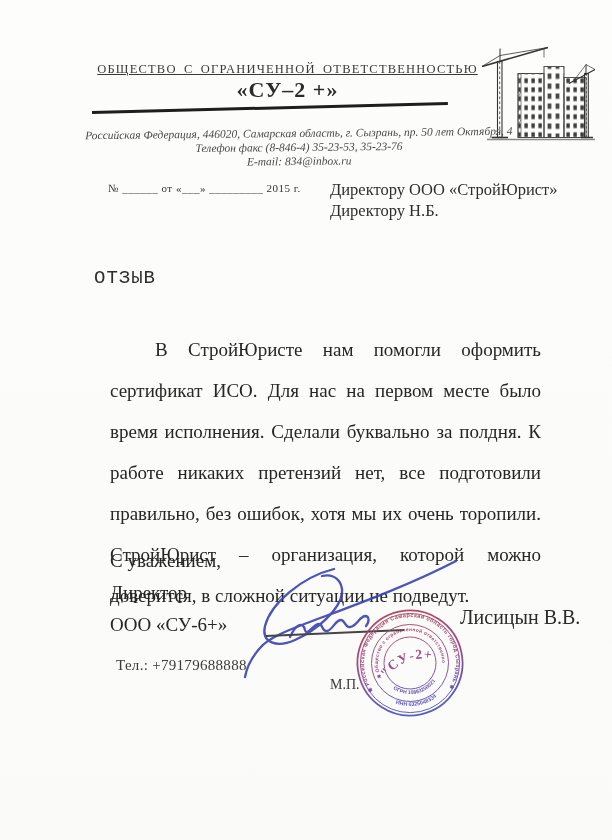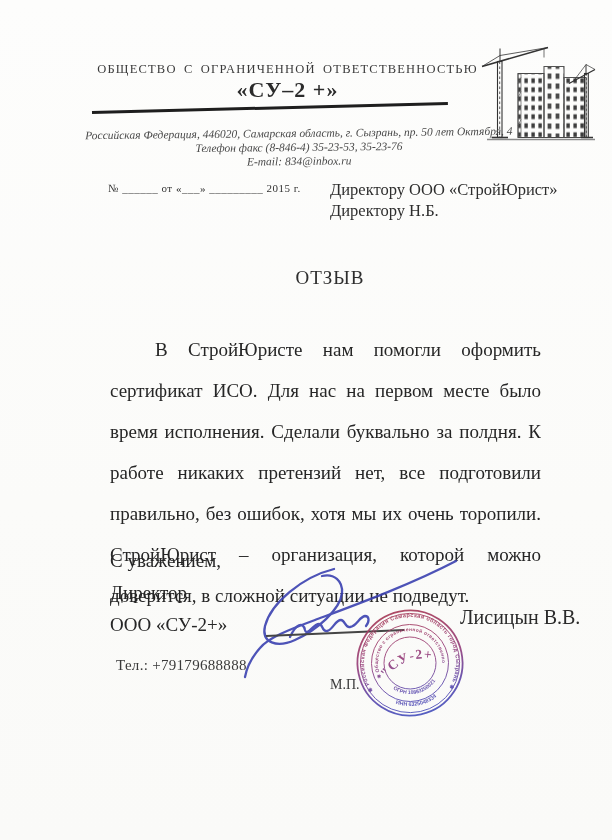--- a/index.html
+++ b/index.html
@@ -11,21 +11,21 @@
     font-family:"Liberation Serif","DejaVu Serif",serif;
     color:#262626;
     overflow:hidden;
   }
   .abs{position:absolute;}
   
   .org-type{
     top:62px;left:60px;width:455px;
     text-align:center;
     font-size:12.5px;letter-spacing:1.2px;
-    color:#3a3a3a;word-spacing:3px;
+    color:#3a3a3a;word-spacing:3px;text-decoration:underline;
   }
   .org-name{
     top:77px;left:60px;width:455px;
     text-align:center;
     font-size:22px;font-weight:bold;color:#2b2b2b;
     letter-spacing:1px;
   }
   .header-rule{
     top:111px;left:92px;width:356px;height:2.6px;
     background:#1e1e1e;
@@ -44,23 +44,22 @@
     top:182px;left:108px;
     font-size:11px;color:#333;letter-spacing:.5px;
   }
   .recipient{
     top:179px;left:330px;width:237px;
     text-align:left;
     font-size:16.5px;line-height:21px;color:#2e2e2e;
   }
   
   .doc-title{
-    top:267px;left:110px;width:440px;
-    text-align:center;
-    font-size:19px;letter-spacing:1px;color:#2e2e2e;
+    top:267px;left:94px;width:440px;
+    font-size:19px;letter-spacing:1px;color:#2e2e2e;font-family:Liberation Mono, monospace;
   }
   .body-text{
     top:329px;left:110px;width:431px;
     font-size:19px;line-height:41px;
     text-align:justify;text-indent:45px;
     color:#262626;
   }
   
   .regards{top:550px;left:110px;font-size:19px;}
   .position{top:582px;left:110px;font-size:19px;}
@@ -143,21 +142,21 @@
   <div class="abs recipient">
     <div>Директору ООО «СтройЮрист»</div>
     <div>Директору Н.Б.</div>
   </div>
 
   <div class="abs doc-title">ОТЗЫВ</div>
   <div class="abs body-text">В СтройЮристе нам помогли оформить сертификат ИСО. Для нас на первом месте было время исполнения. Сделали буквально за полдня. К работе никаких претензий нет, все подготовили правильно, без ошибок, хотя мы их очень торопили. СтройЮрист – организация, которой можно доверится, в сложной ситуации не подведут.</div>
 
   <div class="abs regards">С уважением,</div>
   <div class="abs position">Директор</div>
-  <div class="abs company">ООО «СУ-2+»</div>
+  <div class="abs company">ООО «СУ-6+»</div>
   <div class="abs stamp-note">М.П.</div>
   <div class="abs signee">Лисицын В.В.</div>
   <div class="abs phone">Тел.: +79179688888</div>
 
   <svg class="abs ink-layer" width="612" height="840" viewBox="0 0 612 840">
     <g fill="none" stroke="#3b41b0" stroke-width="2.3" stroke-linecap="round" opacity="0.9">
       <path d="M456,561 C410,585 355,605 315,620 C288,630 268,638 260,648 C252,657 247,666 245,677"></path>
       <path d="M334,569 C302,577 271,603 265,626 C261,643 277,648 295,640 C317,630 340,610 342,593 C343,581 334,573 322,576"></path>
       <path d="M290,637 C296,624 303,621 305,630 C307,637 313,624 319,624 C323,624 322,632 327,631 C333,630 335,620 341,620 C345,620 345,628 350,627 C357,626 359,617 365,616 C369,616 370,621 366,626"></path>
     </g>

